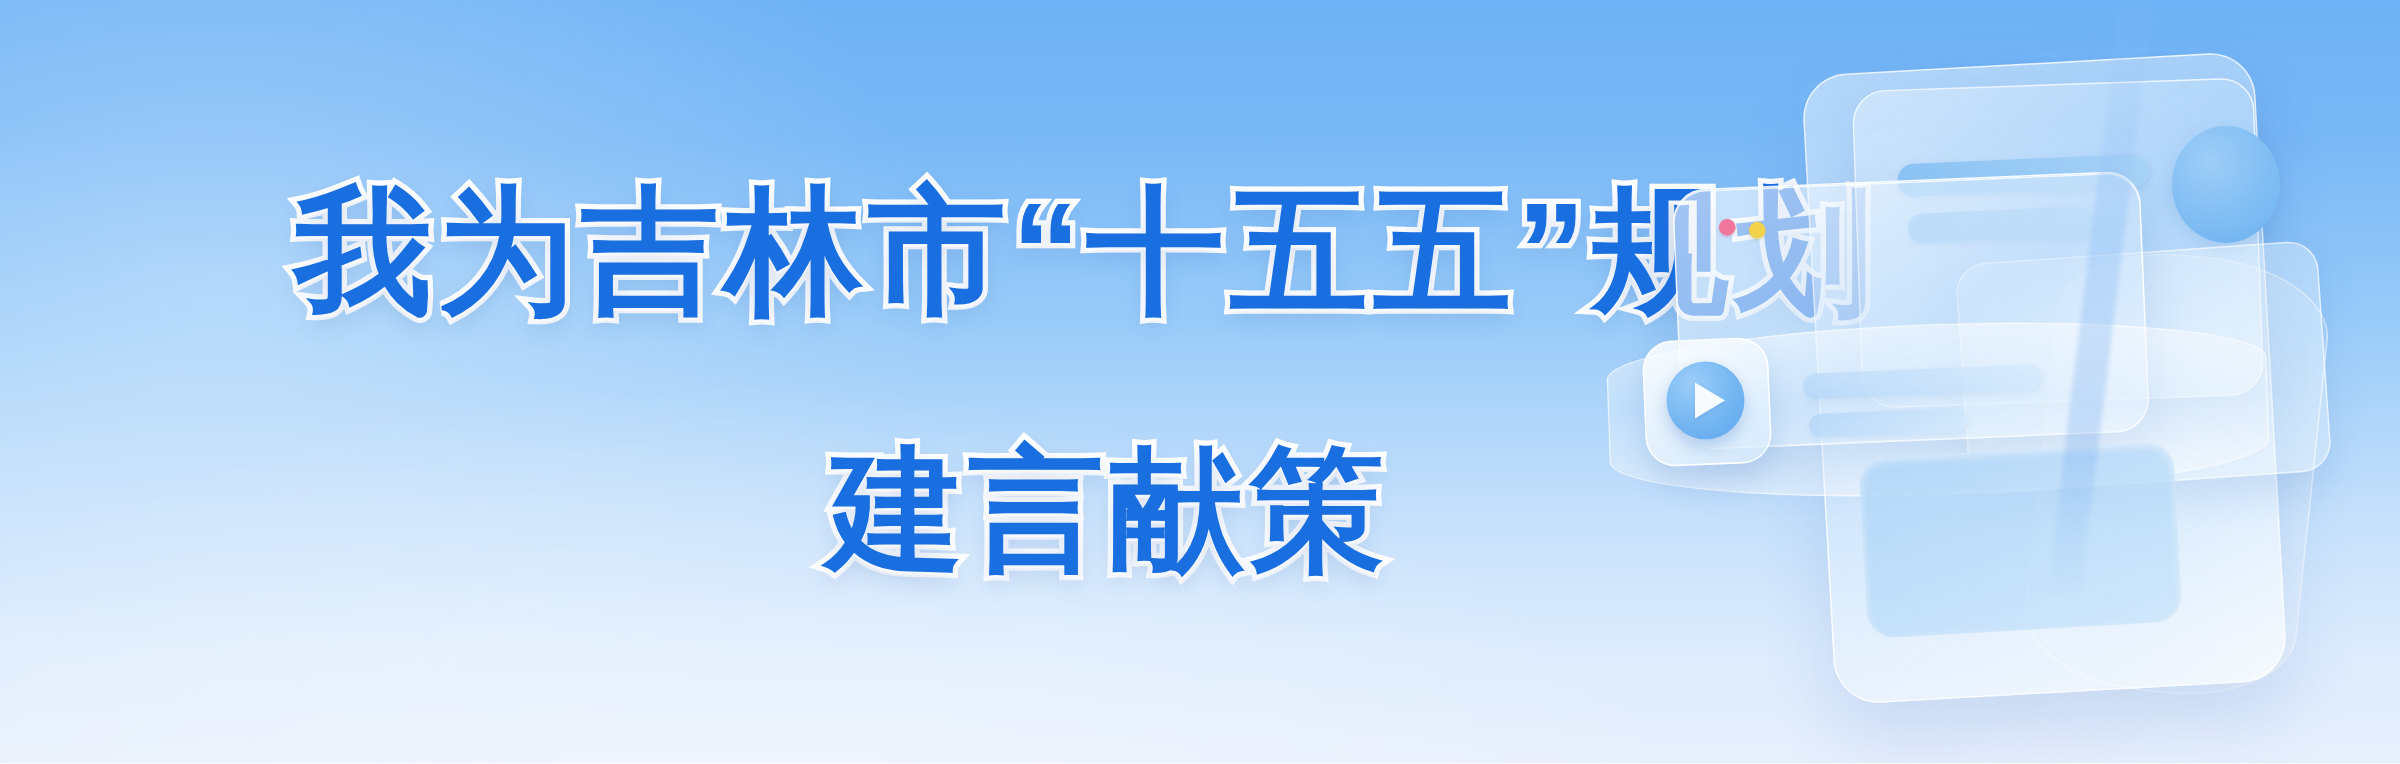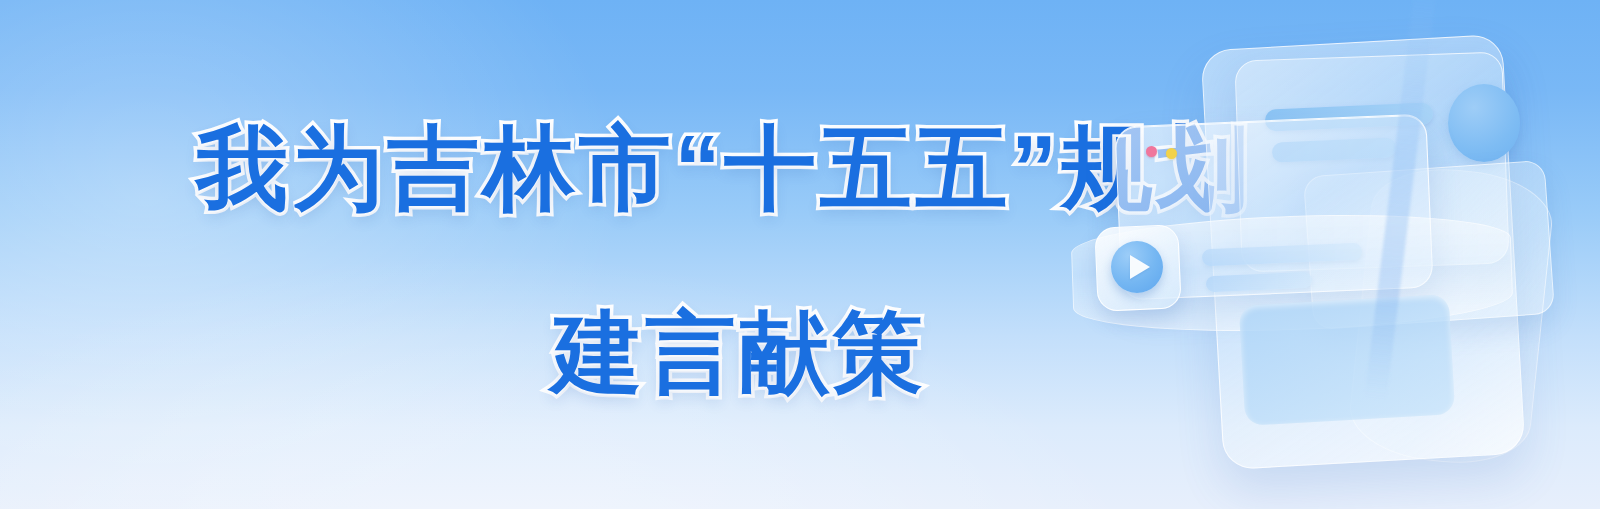--- a/index.html
+++ b/index.html
@@ -61,21 +61,21 @@
        0 6px 14px rgba(40,90,170,0.18);
   }
   .title-line-1 {
     left: 196px;
     top: 118px;
     font-size: 92px;
     line-height: 100px;
   }
   .title-line-2 {
     left: 552px;
-    top: 304px;
+    top: 292px;
     font-size: 90px;
     line-height: 98px;
   }
 
   
   .illus {
     position: absolute;
     left: 1060px;
     top: 0;
     width: 540px;

